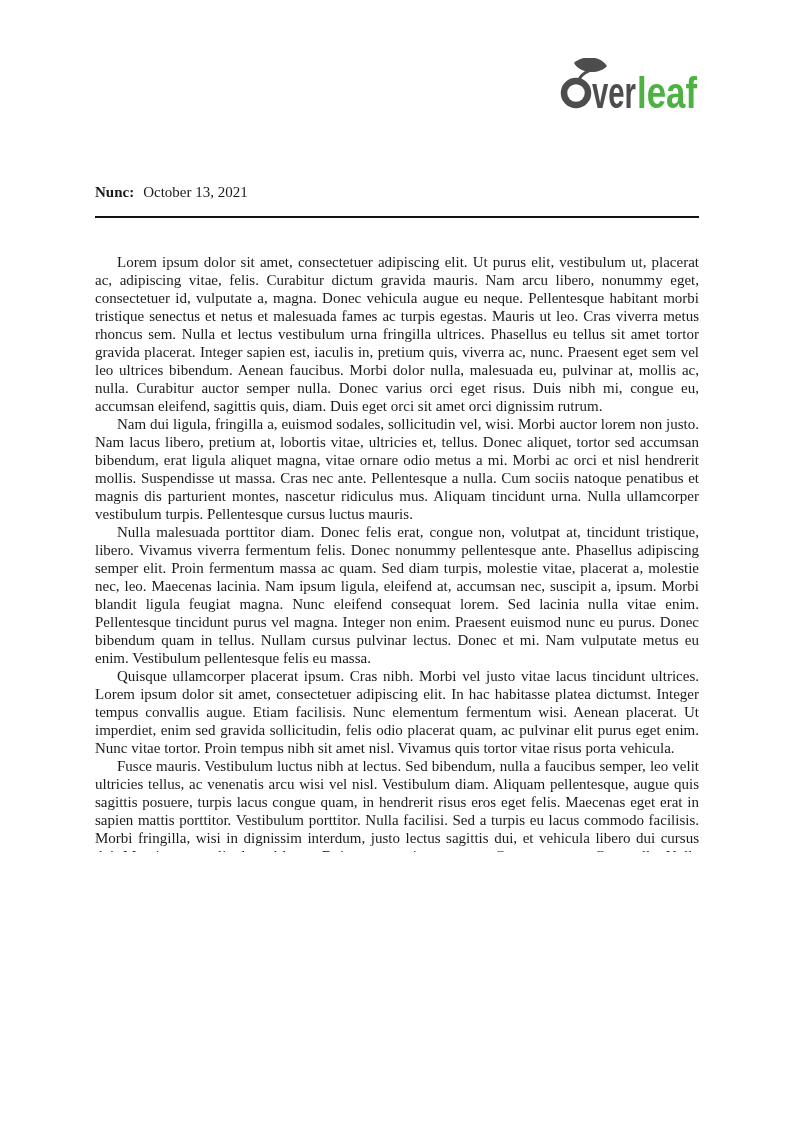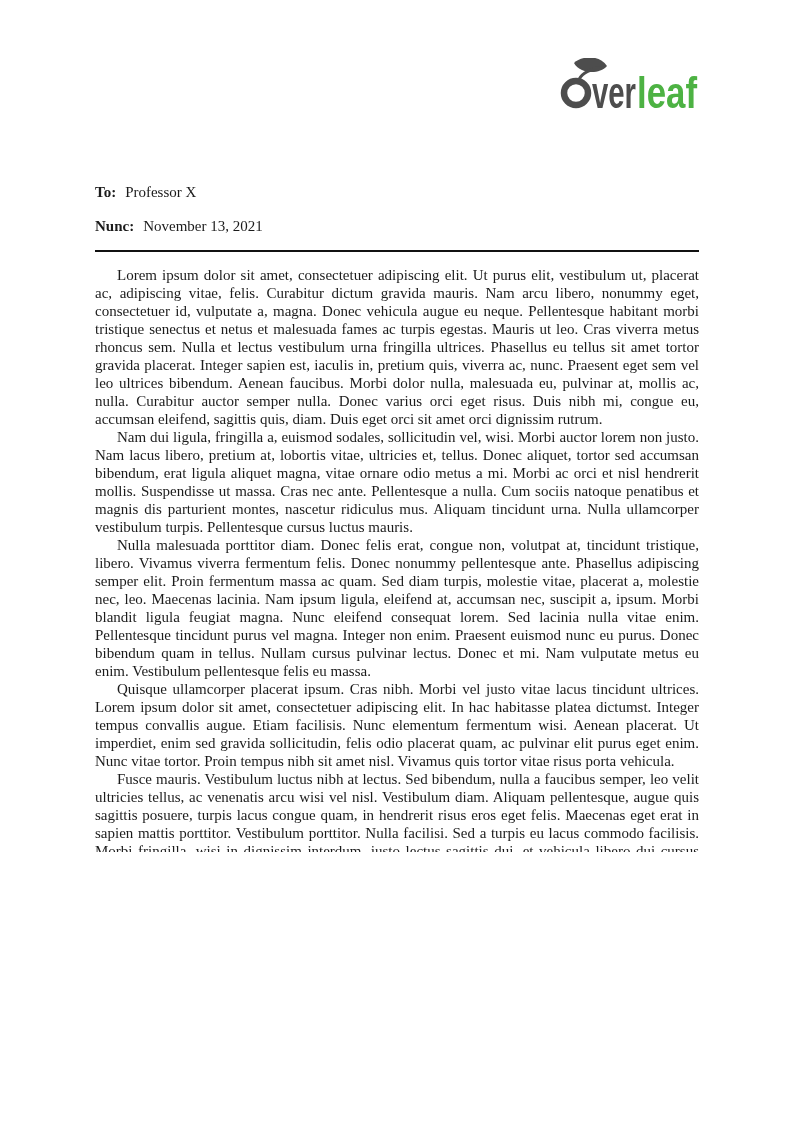--- a/index.html
+++ b/index.html
@@ -33,21 +33,21 @@
     margin-bottom: 14px;
     white-space: nowrap;
   }
   .flabel { font-weight: 700; margin-right: 9px; }
   .fvalue { font-weight: 400; }
   .rule {
     border: none;
     border-top: 2px solid #111111;
     margin: 9px 0 0 0;
   }
-  .memo-body { margin-top: 14px; }
+  .memo-body { margin-top: 35px; }
   .memo-body p {
     margin: 0;
     text-indent: 22px;
     text-align: justify;
     font-size: 15px;
     line-height: 18px;
   }
   .footer {
     position: absolute;
     left: 0;
@@ -70,24 +70,21 @@
         <path fill="none" stroke-width="3" stroke-linecap="round" d="M19 24 C 21 17, 28 12, 41 9.5" stroke="#4D4D4D"></path>
         <circle cx="17" cy="35" r="12" fill="none" stroke-width="6.5" stroke="#4D4D4D"></circle>
       </g>
       <text x="33" y="50" font-size="45" textLength="44" lengthAdjust="spacingAndGlyphs" fill="#4D4D4D">ver</text>
       <text x="78" y="50" font-size="45" textLength="60" lengthAdjust="spacingAndGlyphs" fill="#4DB243">leaf</text>
     </svg>
   </div>
 
   <div class="fields">
     <div class="field">
-      <span class="flabel">To:</span><span class="fvalue">Professor X</span>
-    </div>
-    <div class="field">
-      <span class="flabel">Nunc:</span><span class="fvalue">November 13, 2021</span>
+      <span class="flabel">Nunc:</span><span class="fvalue">October 13, 2021</span>
     </div>
   </div>
 
   <hr class="rule">
 
   <div class="memo-body">
     <p>Lorem ipsum dolor sit amet, consectetuer adipiscing elit. Ut purus elit, vestibulum ut, placerat ac, adipiscing vitae, felis. Curabitur dictum gravida mauris. Nam arcu libero, nonummy eget, consectetuer id, vulputate a, magna. Donec vehicula augue eu neque. Pellentesque habitant morbi tristique senectus et netus et malesuada fames ac turpis egestas. Mauris ut leo. Cras viverra metus rhoncus sem. Nulla et lectus vestibulum urna fringilla ultrices. Phasellus eu tellus sit amet tortor gravida placerat. Integer sapien est, iaculis in, pretium quis, viverra ac, nunc. Praesent eget sem vel leo ultrices bibendum. Aenean faucibus. Morbi dolor nulla, malesuada eu, pulvinar at, mollis ac, nulla. Curabitur auctor semper nulla. Donec varius orci eget risus. Duis nibh mi, congue eu, accumsan eleifend, sagittis quis, diam. Duis eget orci sit amet orci dignissim rutrum.</p>
     <p>Nam dui ligula, fringilla a, euismod sodales, sollicitudin vel, wisi. Morbi auctor lorem non justo. Nam lacus libero, pretium at, lobortis vitae, ultricies et, tellus. Donec aliquet, tortor sed accumsan bibendum, erat ligula aliquet magna, vitae ornare odio metus a mi. Morbi ac orci et nisl hendrerit mollis. Suspendisse ut massa. Cras nec ante. Pellentesque a nulla. Cum sociis natoque penatibus et magnis dis parturient montes, nascetur ridiculus mus. Aliquam tincidunt urna. Nulla ullamcorper vestibulum turpis. Pellentesque cursus luctus mauris.</p>
     <p>Nulla malesuada porttitor diam. Donec felis erat, congue non, volutpat at, tincidunt tristique, libero. Vivamus viverra fermentum felis. Donec nonummy pellentesque ante. Phasellus adipiscing semper elit. Proin fermentum massa ac quam. Sed diam turpis, molestie vitae, placerat a, molestie nec, leo. Maecenas lacinia. Nam ipsum ligula, eleifend at, accumsan nec, suscipit a, ipsum. Morbi blandit ligula feugiat magna. Nunc eleifend consequat lorem. Sed lacinia nulla vitae enim. Pellentesque tincidunt purus vel magna. Integer non enim. Praesent euismod nunc eu purus. Donec bibendum quam in tellus. Nullam cursus pulvinar lectus. Donec et mi. Nam vulputate metus eu enim. Vestibulum pellentesque felis eu massa.</p>
     <p>Quisque ullamcorper placerat ipsum. Cras nibh. Morbi vel justo vitae lacus tincidunt ultrices. Lorem ipsum dolor sit amet, consectetuer adipiscing elit. In hac habitasse platea dictumst. Integer tempus convallis augue. Etiam facilisis. Nunc elementum fermentum wisi. Aenean placerat. Ut imperdiet, enim sed gravida sollicitudin, felis odio placerat quam, ac pulvinar elit purus eget enim. Nunc vitae tortor. Proin tempus nibh sit amet nisl. Vivamus quis tortor vitae risus porta vehicula.</p>

